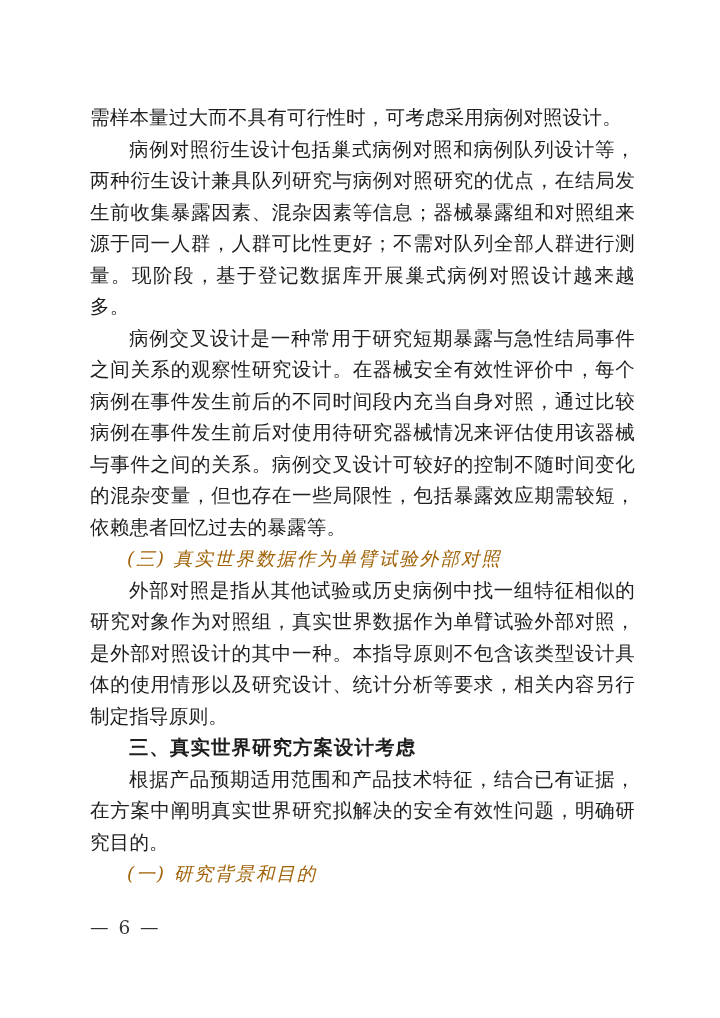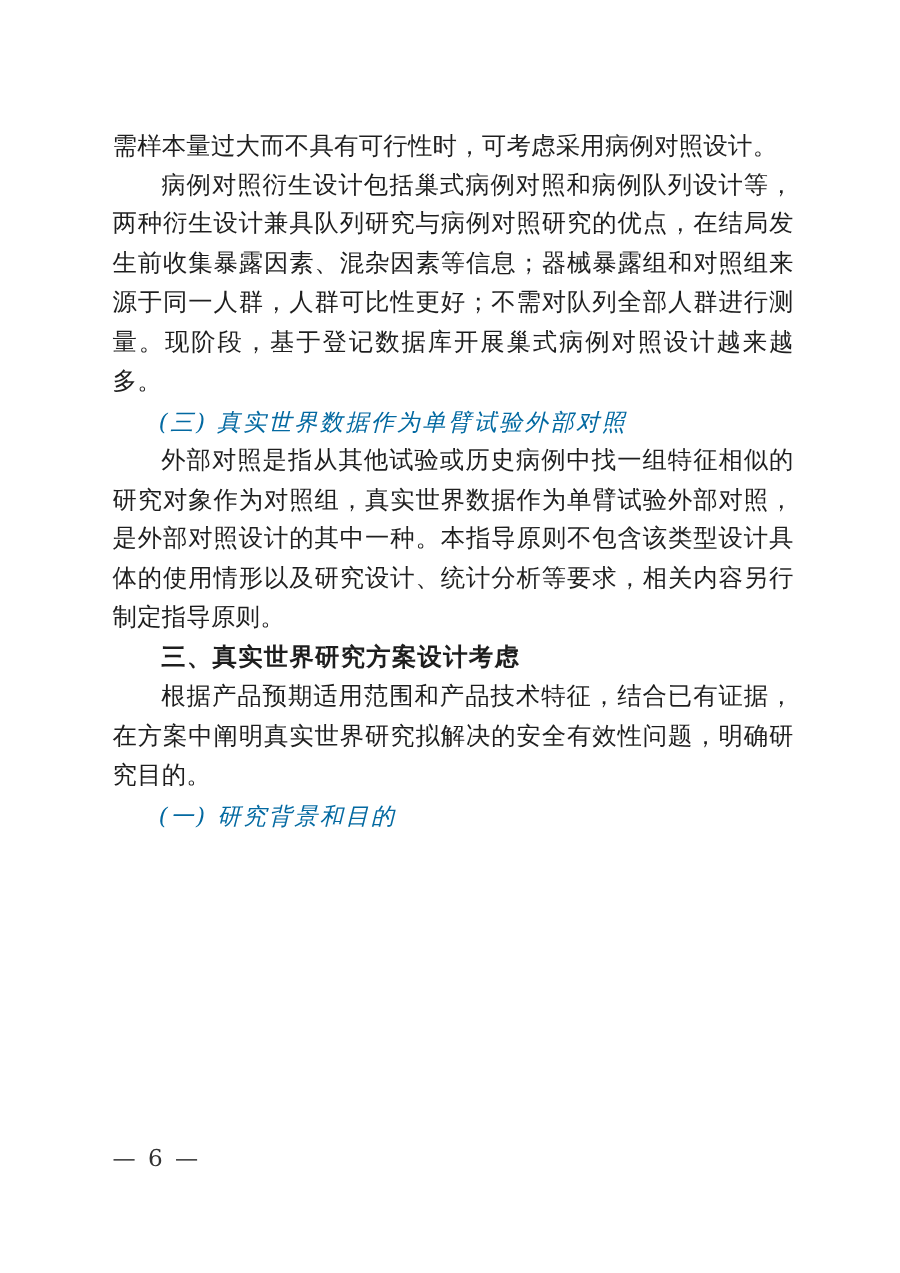--- a/index.html
+++ b/index.html
@@ -31,28 +31,27 @@
     padding: 0;
     font-family: "Liberation Sans", "DejaVu Sans", sans-serif;
     font-size: 19.5px;
     line-height: 31.5px;
     color: #1e1e1e;
     text-align: justify;
     letter-spacing: 0.2px;
   }
   .para.indent {
     text-indent: 2em;
-    font-family: Liberation Mono, monospace;
   }
   .para.kai-style {
     font-family: "DejaVu Serif", "Liberation Serif", serif;
     font-style: italic;
     font-size: 18.5px;
     letter-spacing: 2px;
-    color: #0369a1;
+    color: #a16207;
   }
   .para.bold-heading {
     font-weight: 700;
     letter-spacing: 1px;
   }
   .page-footer {
     position: absolute;
     left: 90px;
     top: 916px;
     font-family: "DejaVu Serif", "Liberation Serif", serif;
@@ -67,20 +66,21 @@
 
 <div class="page">
 
   <div class="text-block">
 
     <p class="para">需样本量过大而不具有可行性时，可考虑采用病例对照设计。</p>
 
     <p class="para indent">病例对照衍生设计包括巢式病例对照和病例队列设计等，两种衍生设计兼具队列研究与病例对照研究的优点，在结局发生前收集暴露因素、混杂因素等信息；器械暴露组和对照组来源于同一人群，人群可比性更好；不需对队列全部人群进行测量。现阶段，基于登记数据库开展巢式病例对照设计越来越多。</p>
 
 
+    <p class="para indent">病例交叉设计是一种常用于研究短期暴露与急性结局事件之间关系的观察性研究设计。在器械安全有效性评价中，每个病例在事件发生前后的不同时间段内充当自身对照，通过比较病例在事件发生前后对使用待研究器械情况来评估使用该器械与事件之间的关系。病例交叉设计可较好的控制不随时间变化的混杂变量，但也存在一些局限性，包括暴露效应期需较短，依赖患者回忆过去的暴露等。</p>
 
     <p class="para indent kai-style">(三) 真实世界数据作为单臂试验外部对照</p>
 
     <p class="para indent">外部对照是指从其他试验或历史病例中找一组特征相似的研究对象作为对照组，真实世界数据作为单臂试验外部对照，是外部对照设计的其中一种。本指导原则不包含该类型设计具体的使用情形以及研究设计、统计分析等要求，相关内容另行制定指导原则。</p>
 
     <p class="para indent bold-heading">三、真实世界研究方案设计考虑</p>
 
     <p class="para indent">根据产品预期适用范围和产品技术特征，结合已有证据，在方案中阐明真实世界研究拟解决的安全有效性问题，明确研究目的。</p>
 
     <p class="para indent kai-style">(一) 研究背景和目的</p>

